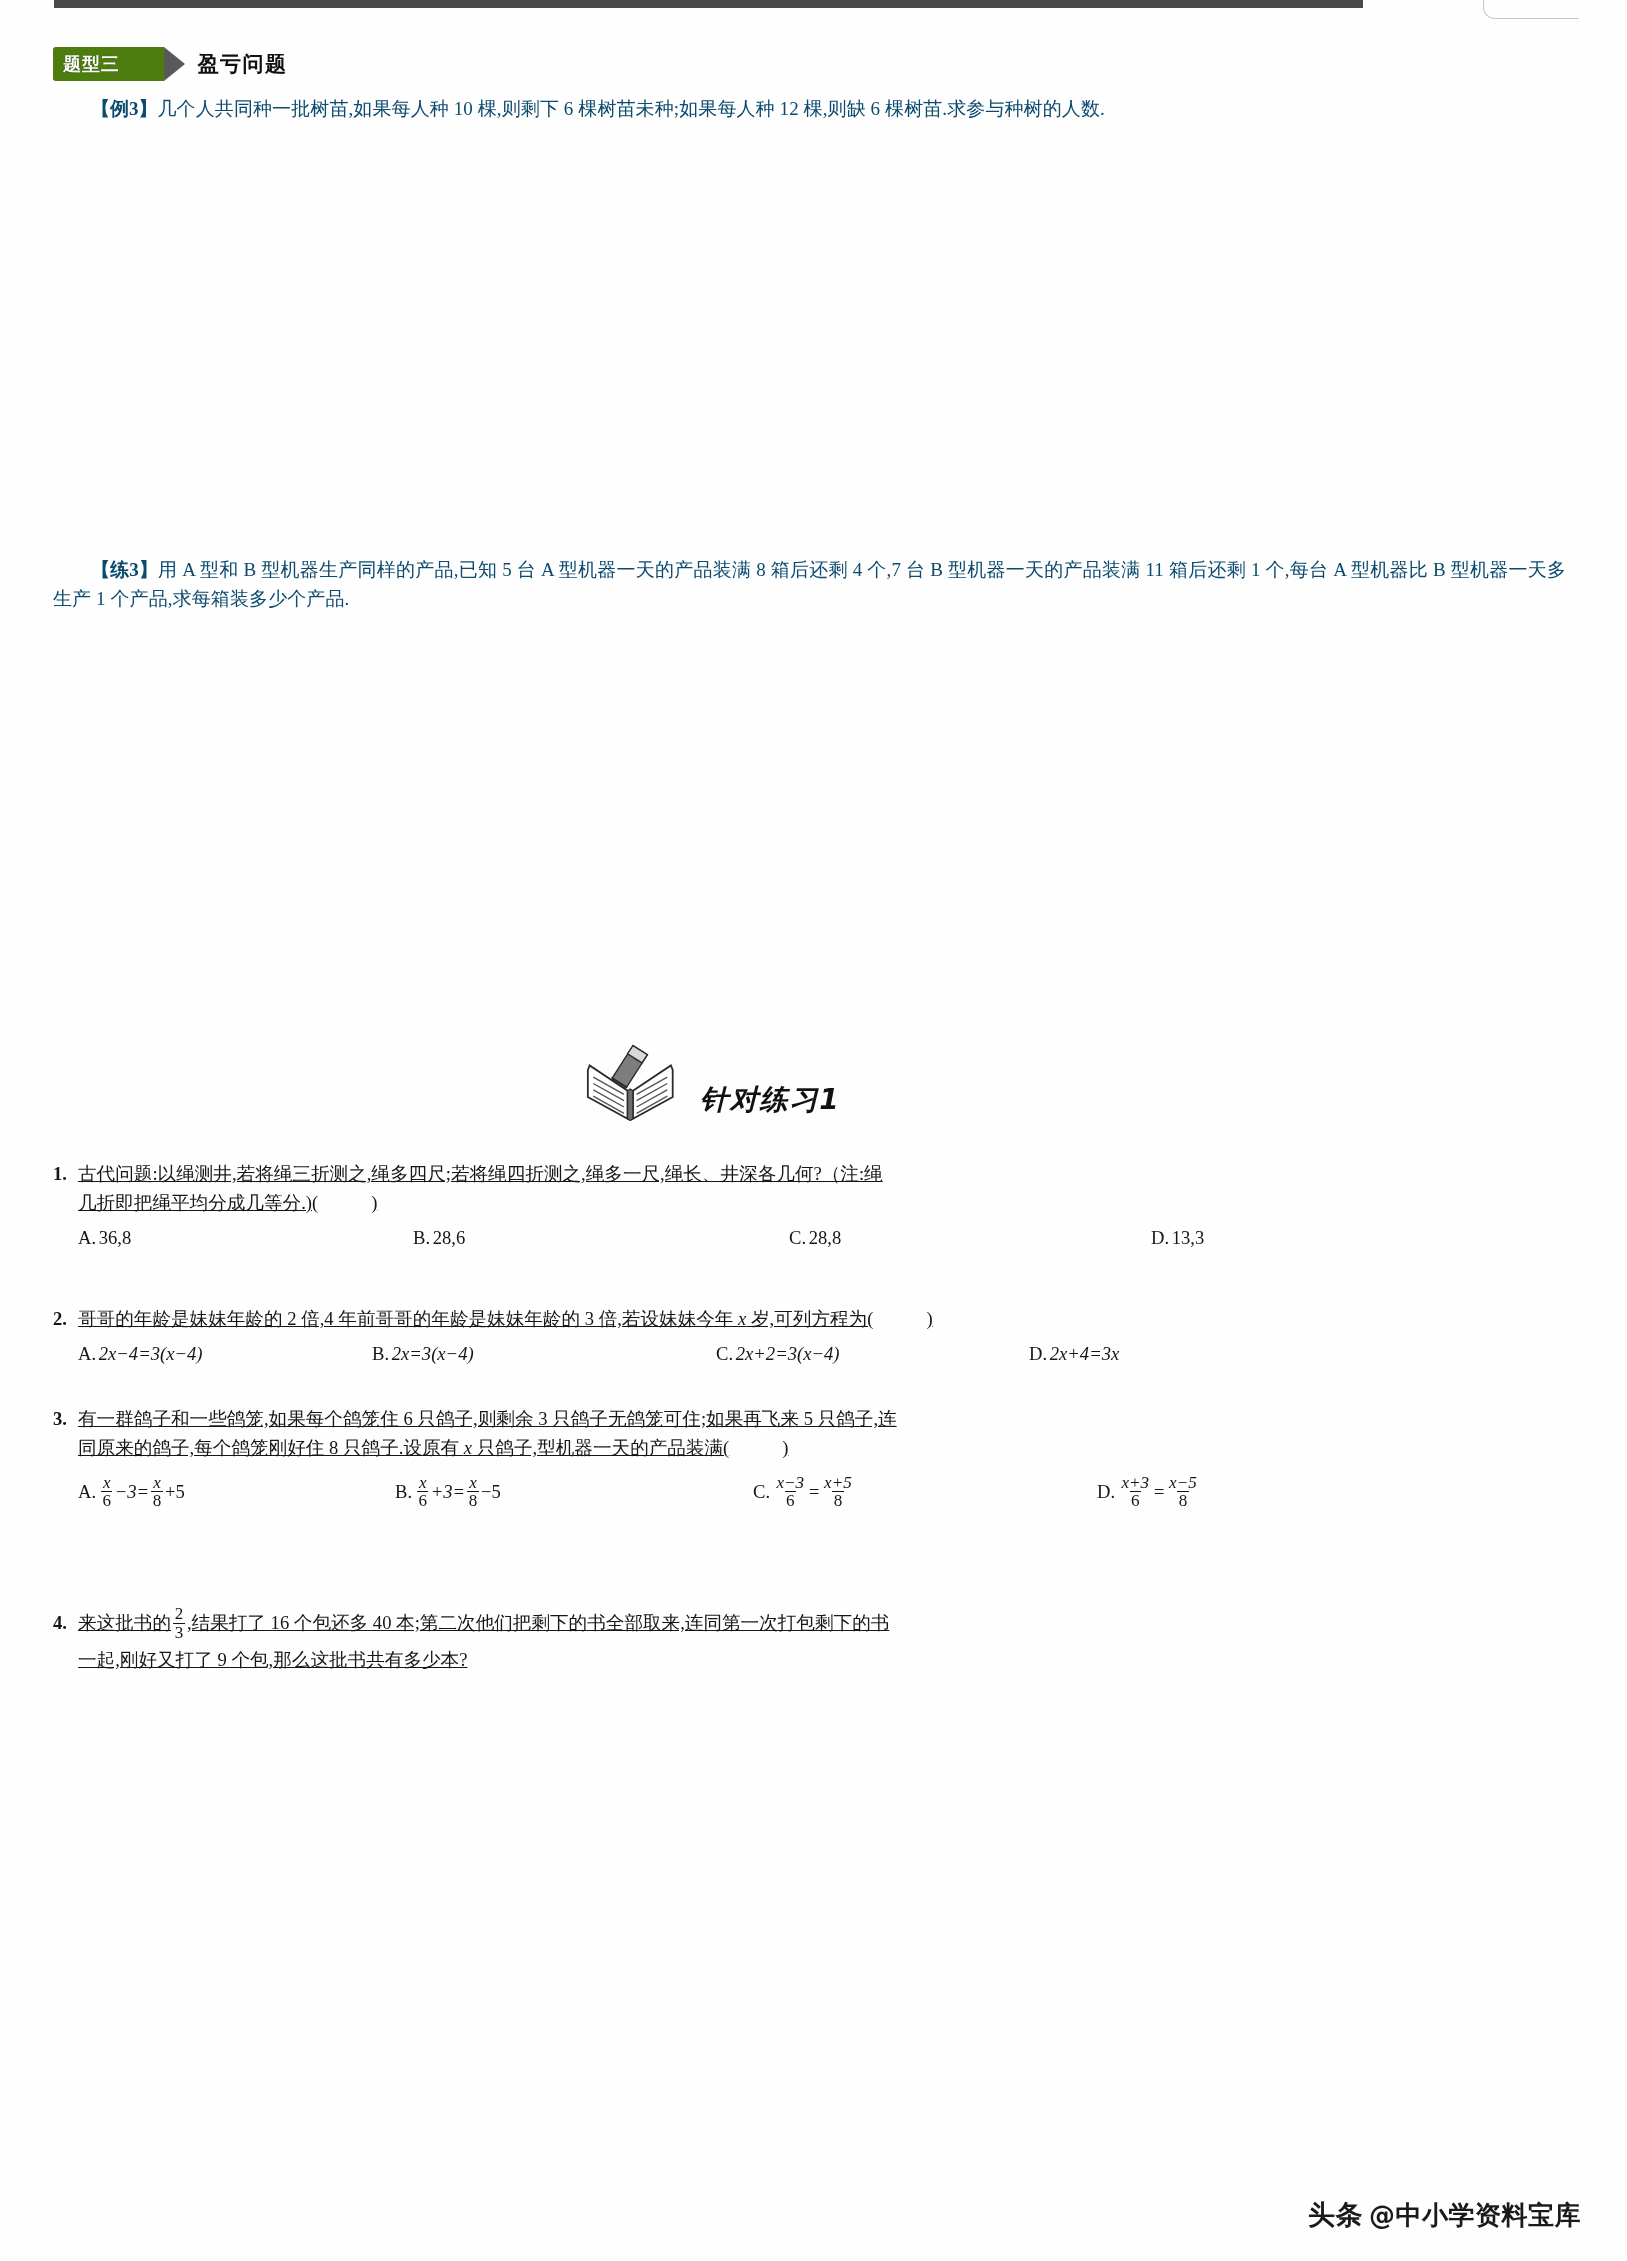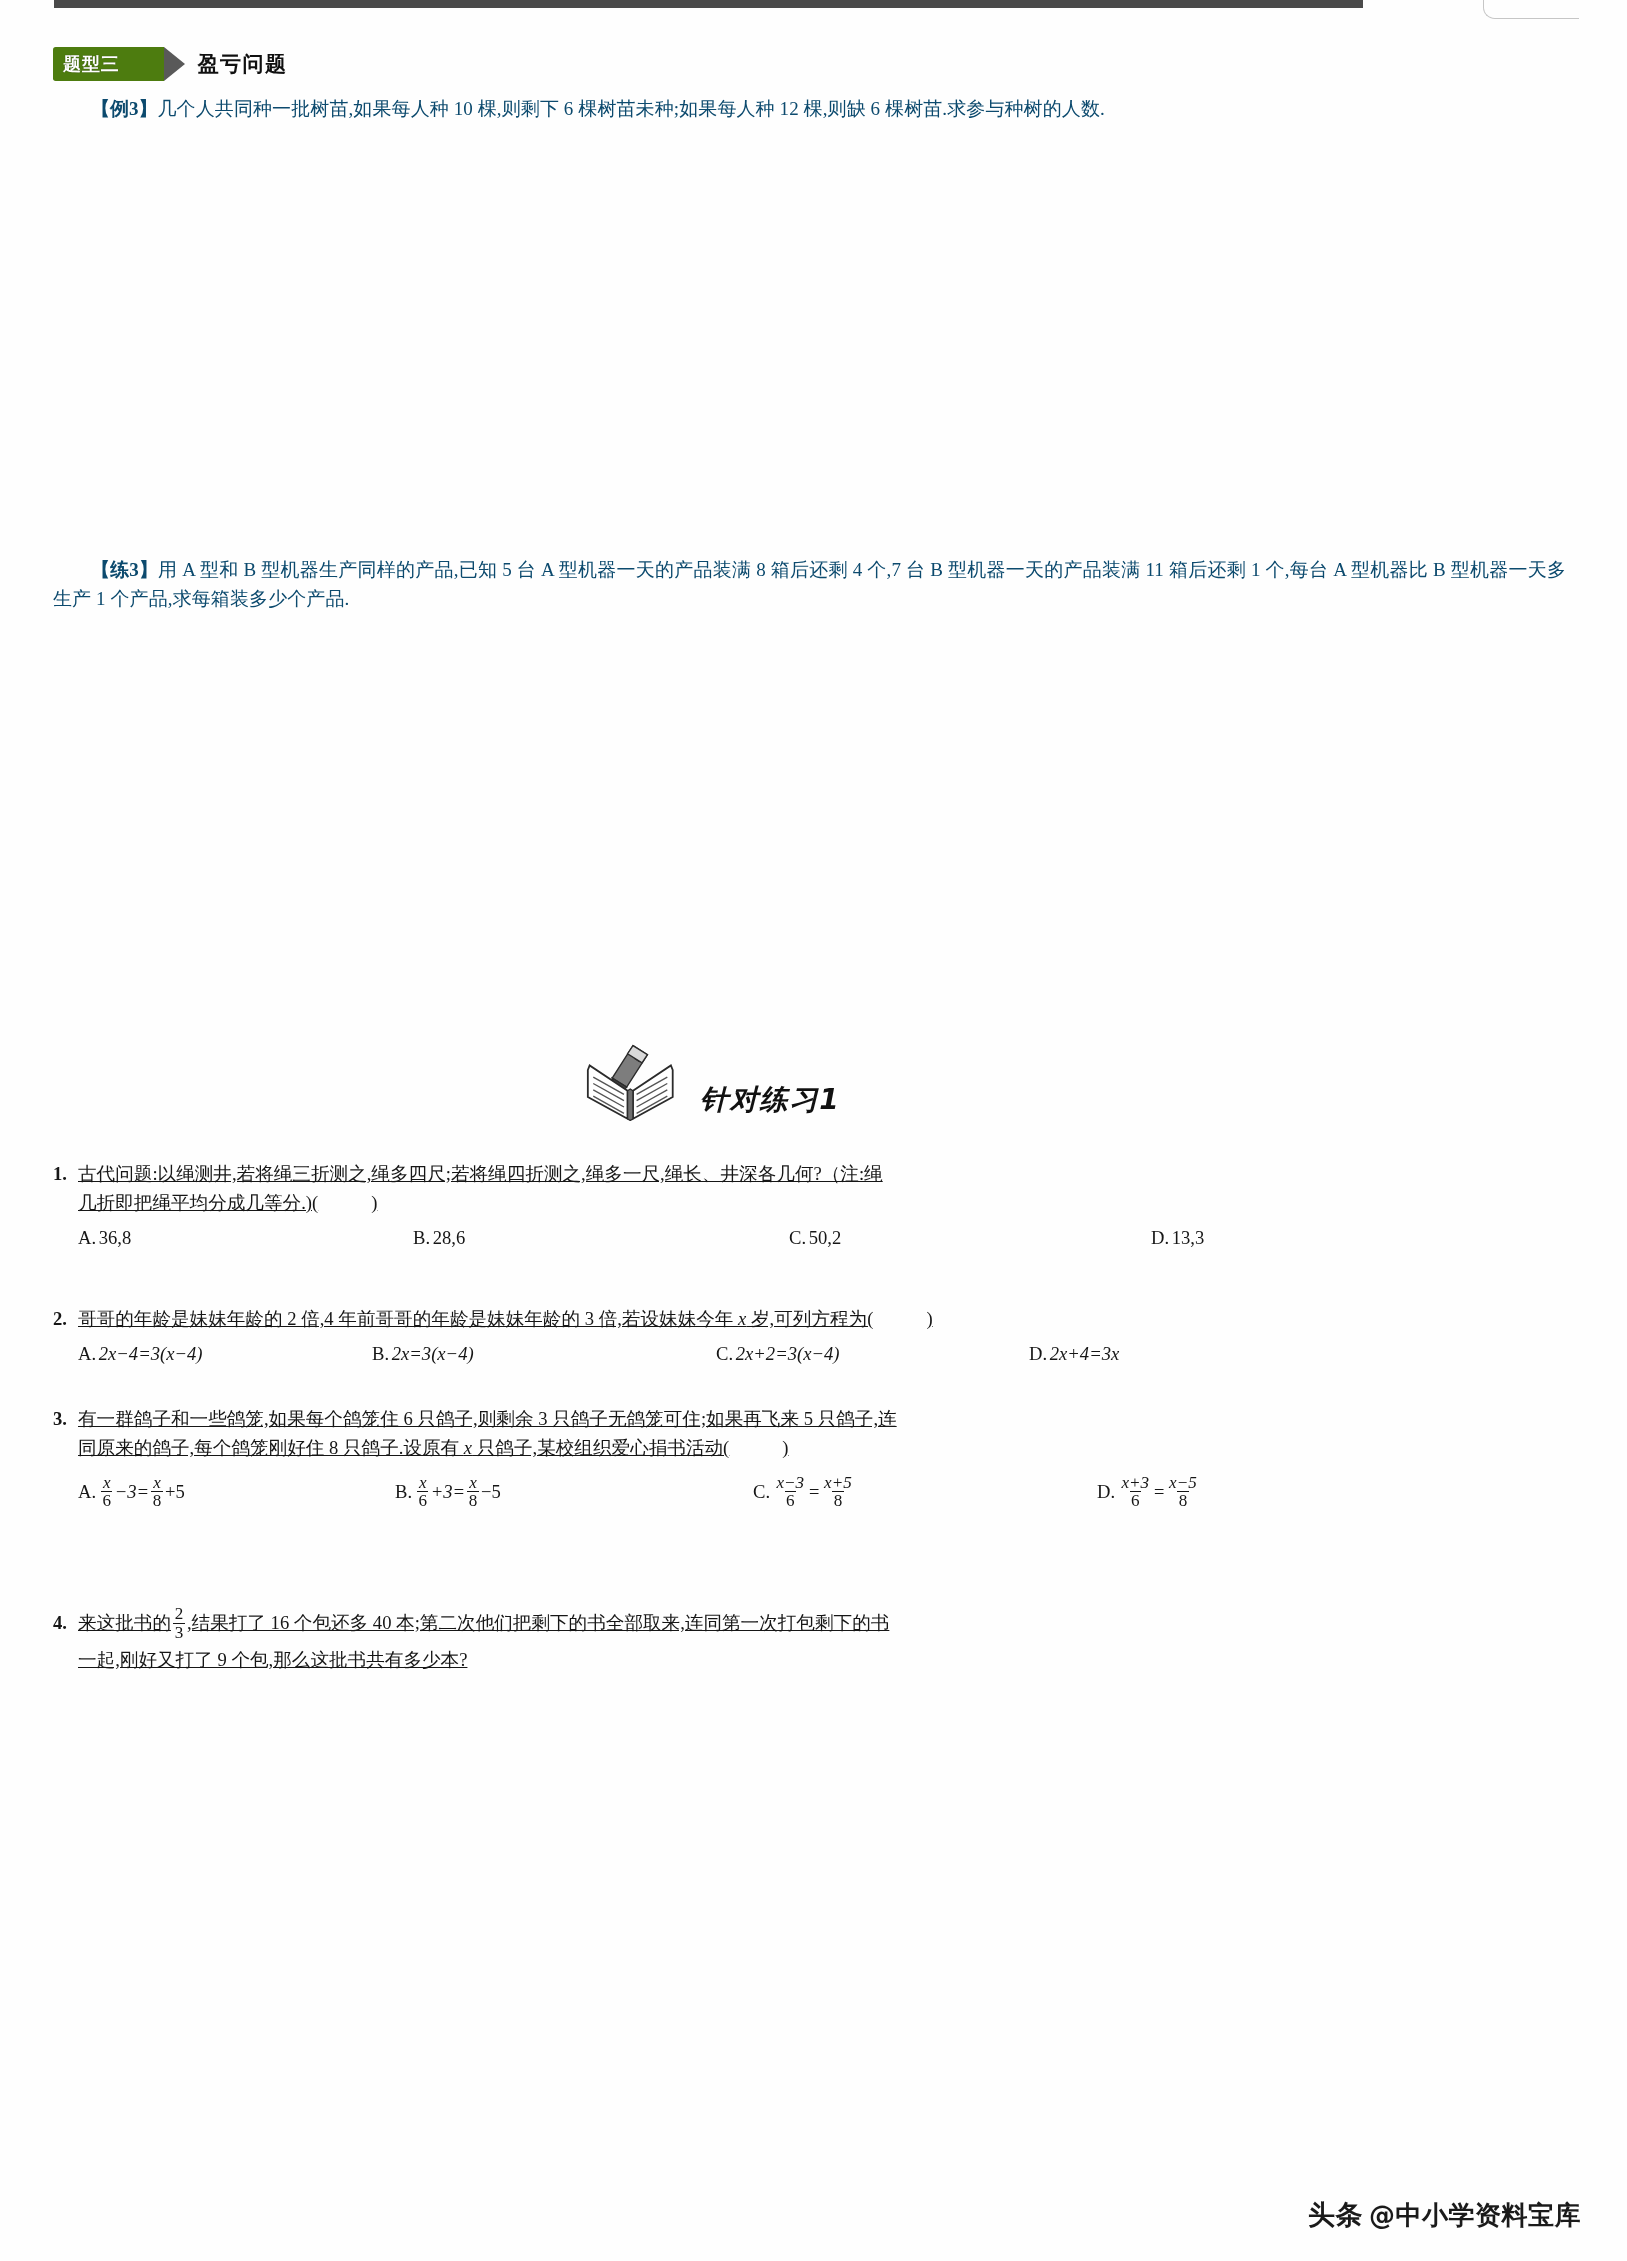--- a/index.html
+++ b/index.html
@@ -263,21 +263,21 @@
       <div class="opt" style="width:335px;">
         <span class="lbl">A.</span>
         <span>36,8</span>
       </div>
       <div class="opt" style="width:376px;">
         <span class="lbl">B.</span>
         <span>28,6</span>
       </div>
       <div class="opt" style="width:362px;">
         <span class="lbl">C.</span>
-        <span>50,2</span>
+        <span>28,8</span>
       </div>
       <div class="opt">
         <span class="lbl">D.</span>
         <span>13,3</span>
       </div>
     </div>
   </div>
 
   <div class="q" style="top:1305px;">
     <div class="q-body">
@@ -305,21 +305,21 @@
       </div>
     </div>
   </div>
 
   <div class="q" style="top:1405px;">
     <div class="q-body">
       <div class="q-num">3.</div>
       <div class="q-text">
         <span>有一群鸽子和一些鸽笼,如果每个鸽笼住 6 只鸽子,则剩余 3 只鸽子无鸽笼可住;如果再飞来 5 只鸽子,连</span>
         <span class="cont">
-          <span>同原来的鸽子,每个鸽笼刚好住 8 只鸽子.设原有 </span><span class="ital">x</span><span> 只鸽子,某校组织爱心捐书活动(</span><span class="blank-gap"></span><span>)</span>
+          <span>同原来的鸽子,每个鸽笼刚好住 8 只鸽子.设原有 </span><span class="ital">x</span><span> 只鸽子,型机器一天的产品装满(</span><span class="blank-gap"></span><span>)</span>
         </span>
       </div>
     </div>
     <div class="opts" style="margin-top:11.8px;">
       <div class="opt" style="width:317px;">
         <span class="lbl">A.</span>
         <span class="frac">
           <span class="num ital">x</span>
           <span class="den">6</span>
         </span>

